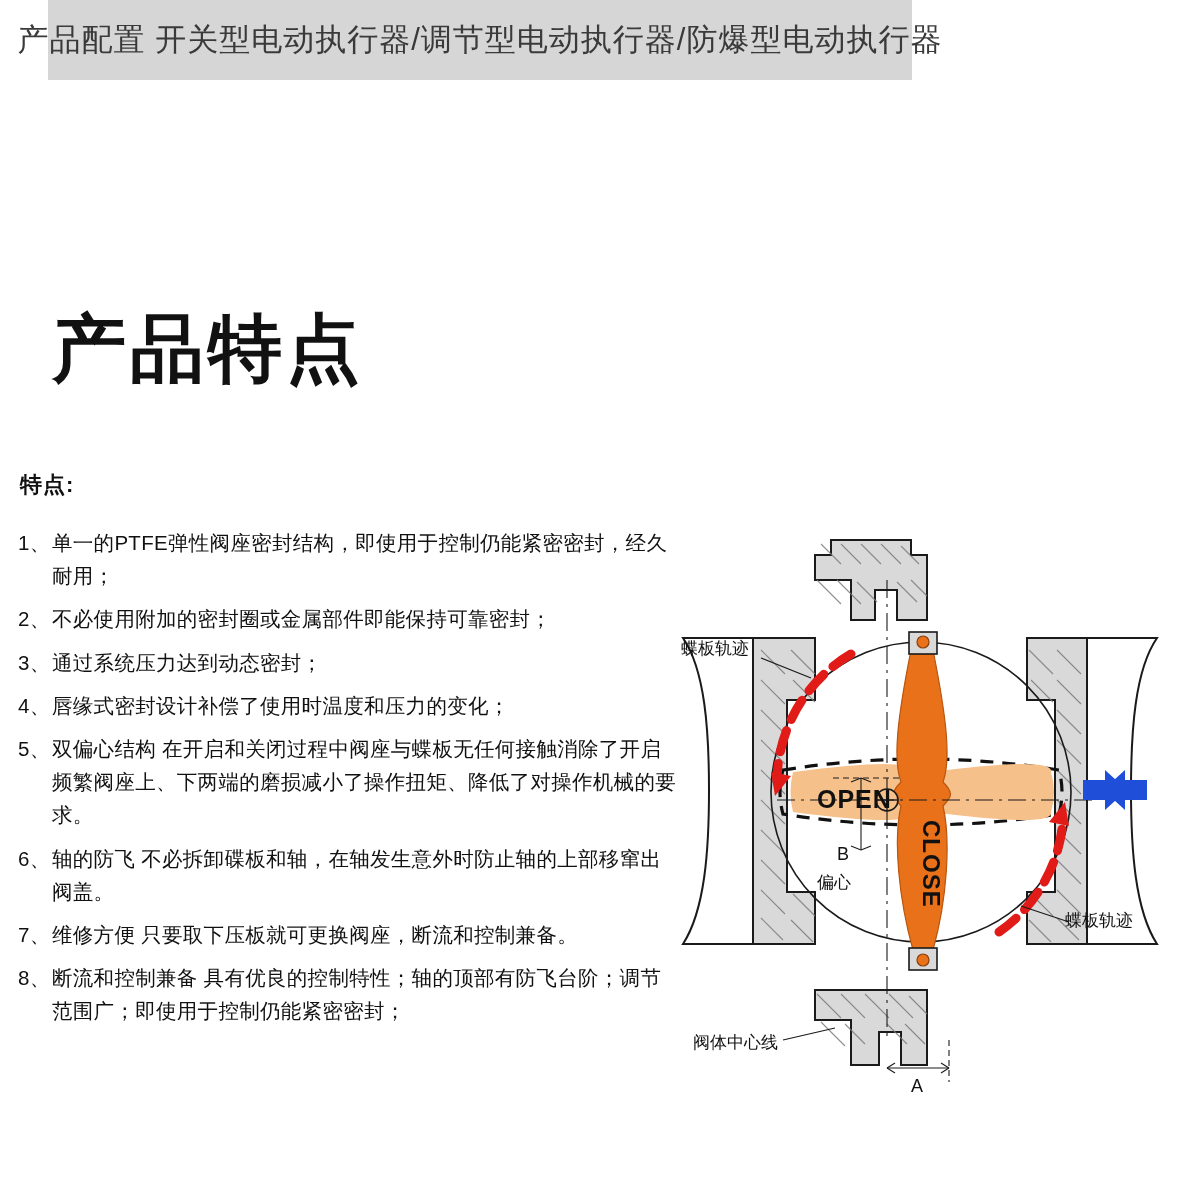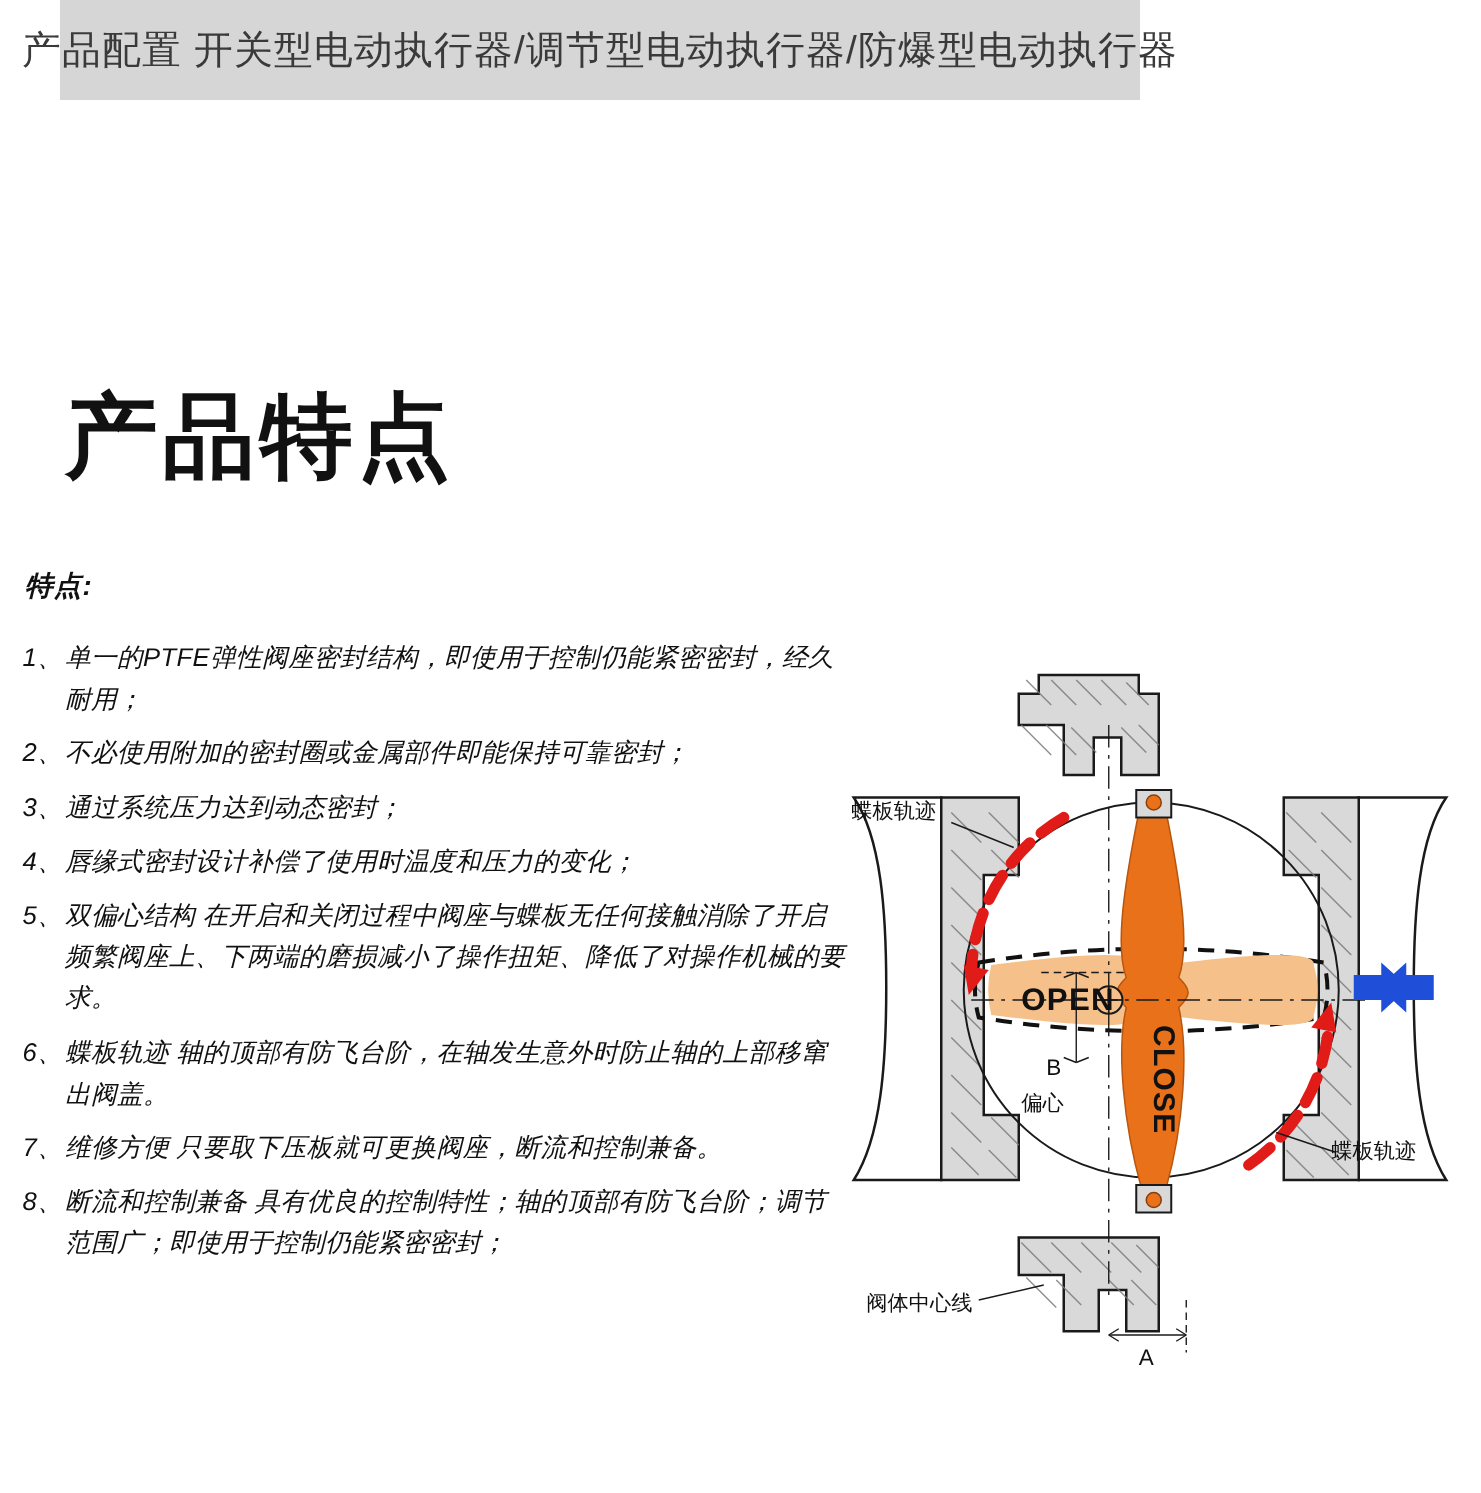--- a/index.html
+++ b/index.html
@@ -46,23 +46,22 @@
     letter-spacing: 4px;
     color: #111111;
     line-height: 1;
     margin-top: 12px;
   }
 
   
   .features {
     position: absolute;
     left: 18px;
-    top: 454px;
+    top: 470px;
     width: 660px;
-    font-style: italic;
   }
   .features-label {
     font-size: 22px;
     font-weight: bold;
     color: #111111;
     margin: 0 0 26px 2px;
     letter-spacing: 1px;
   }
   .feature-item {
     display: flex;
@@ -123,21 +122,21 @@
   <div class="feature-item">
     <span class="feature-num">4、</span>
     <span class="feature-text">唇缘式密封设计补偿了使用时温度和压力的变化；</span>
   </div>
   <div class="feature-item">
     <span class="feature-num">5、</span>
     <span class="feature-text">双偏心结构  在开启和关闭过程中阀座与蝶板无任何接触消除了开启频繁阀座上、下两端的磨损减小了操作扭矩、降低了对操作机械的要求。</span>
   </div>
   <div class="feature-item">
     <span class="feature-num">6、</span>
-    <span class="feature-text">蝶板轨迹  轴的顶部有防飞台阶，在轴发生意外时防止轴的上部移窜出阀盖。</span>
+    <span class="feature-text">轴的防飞  不必拆卸碟板和轴，在轴发生意外时防止轴的上部移窜出阀盖。</span>
   </div>
   <div class="feature-item">
     <span class="feature-num">7、</span>
     <span class="feature-text">维修方便  只要取下压板就可更换阀座，断流和控制兼备。</span>
   </div>
   <div class="feature-item">
     <span class="feature-num">8、</span>
     <span class="feature-text">断流和控制兼备  具有优良的控制特性；轴的顶部有防飞台阶；调节范围广；即使用于控制仍能紧密密封；</span>
   </div>
 </div>

